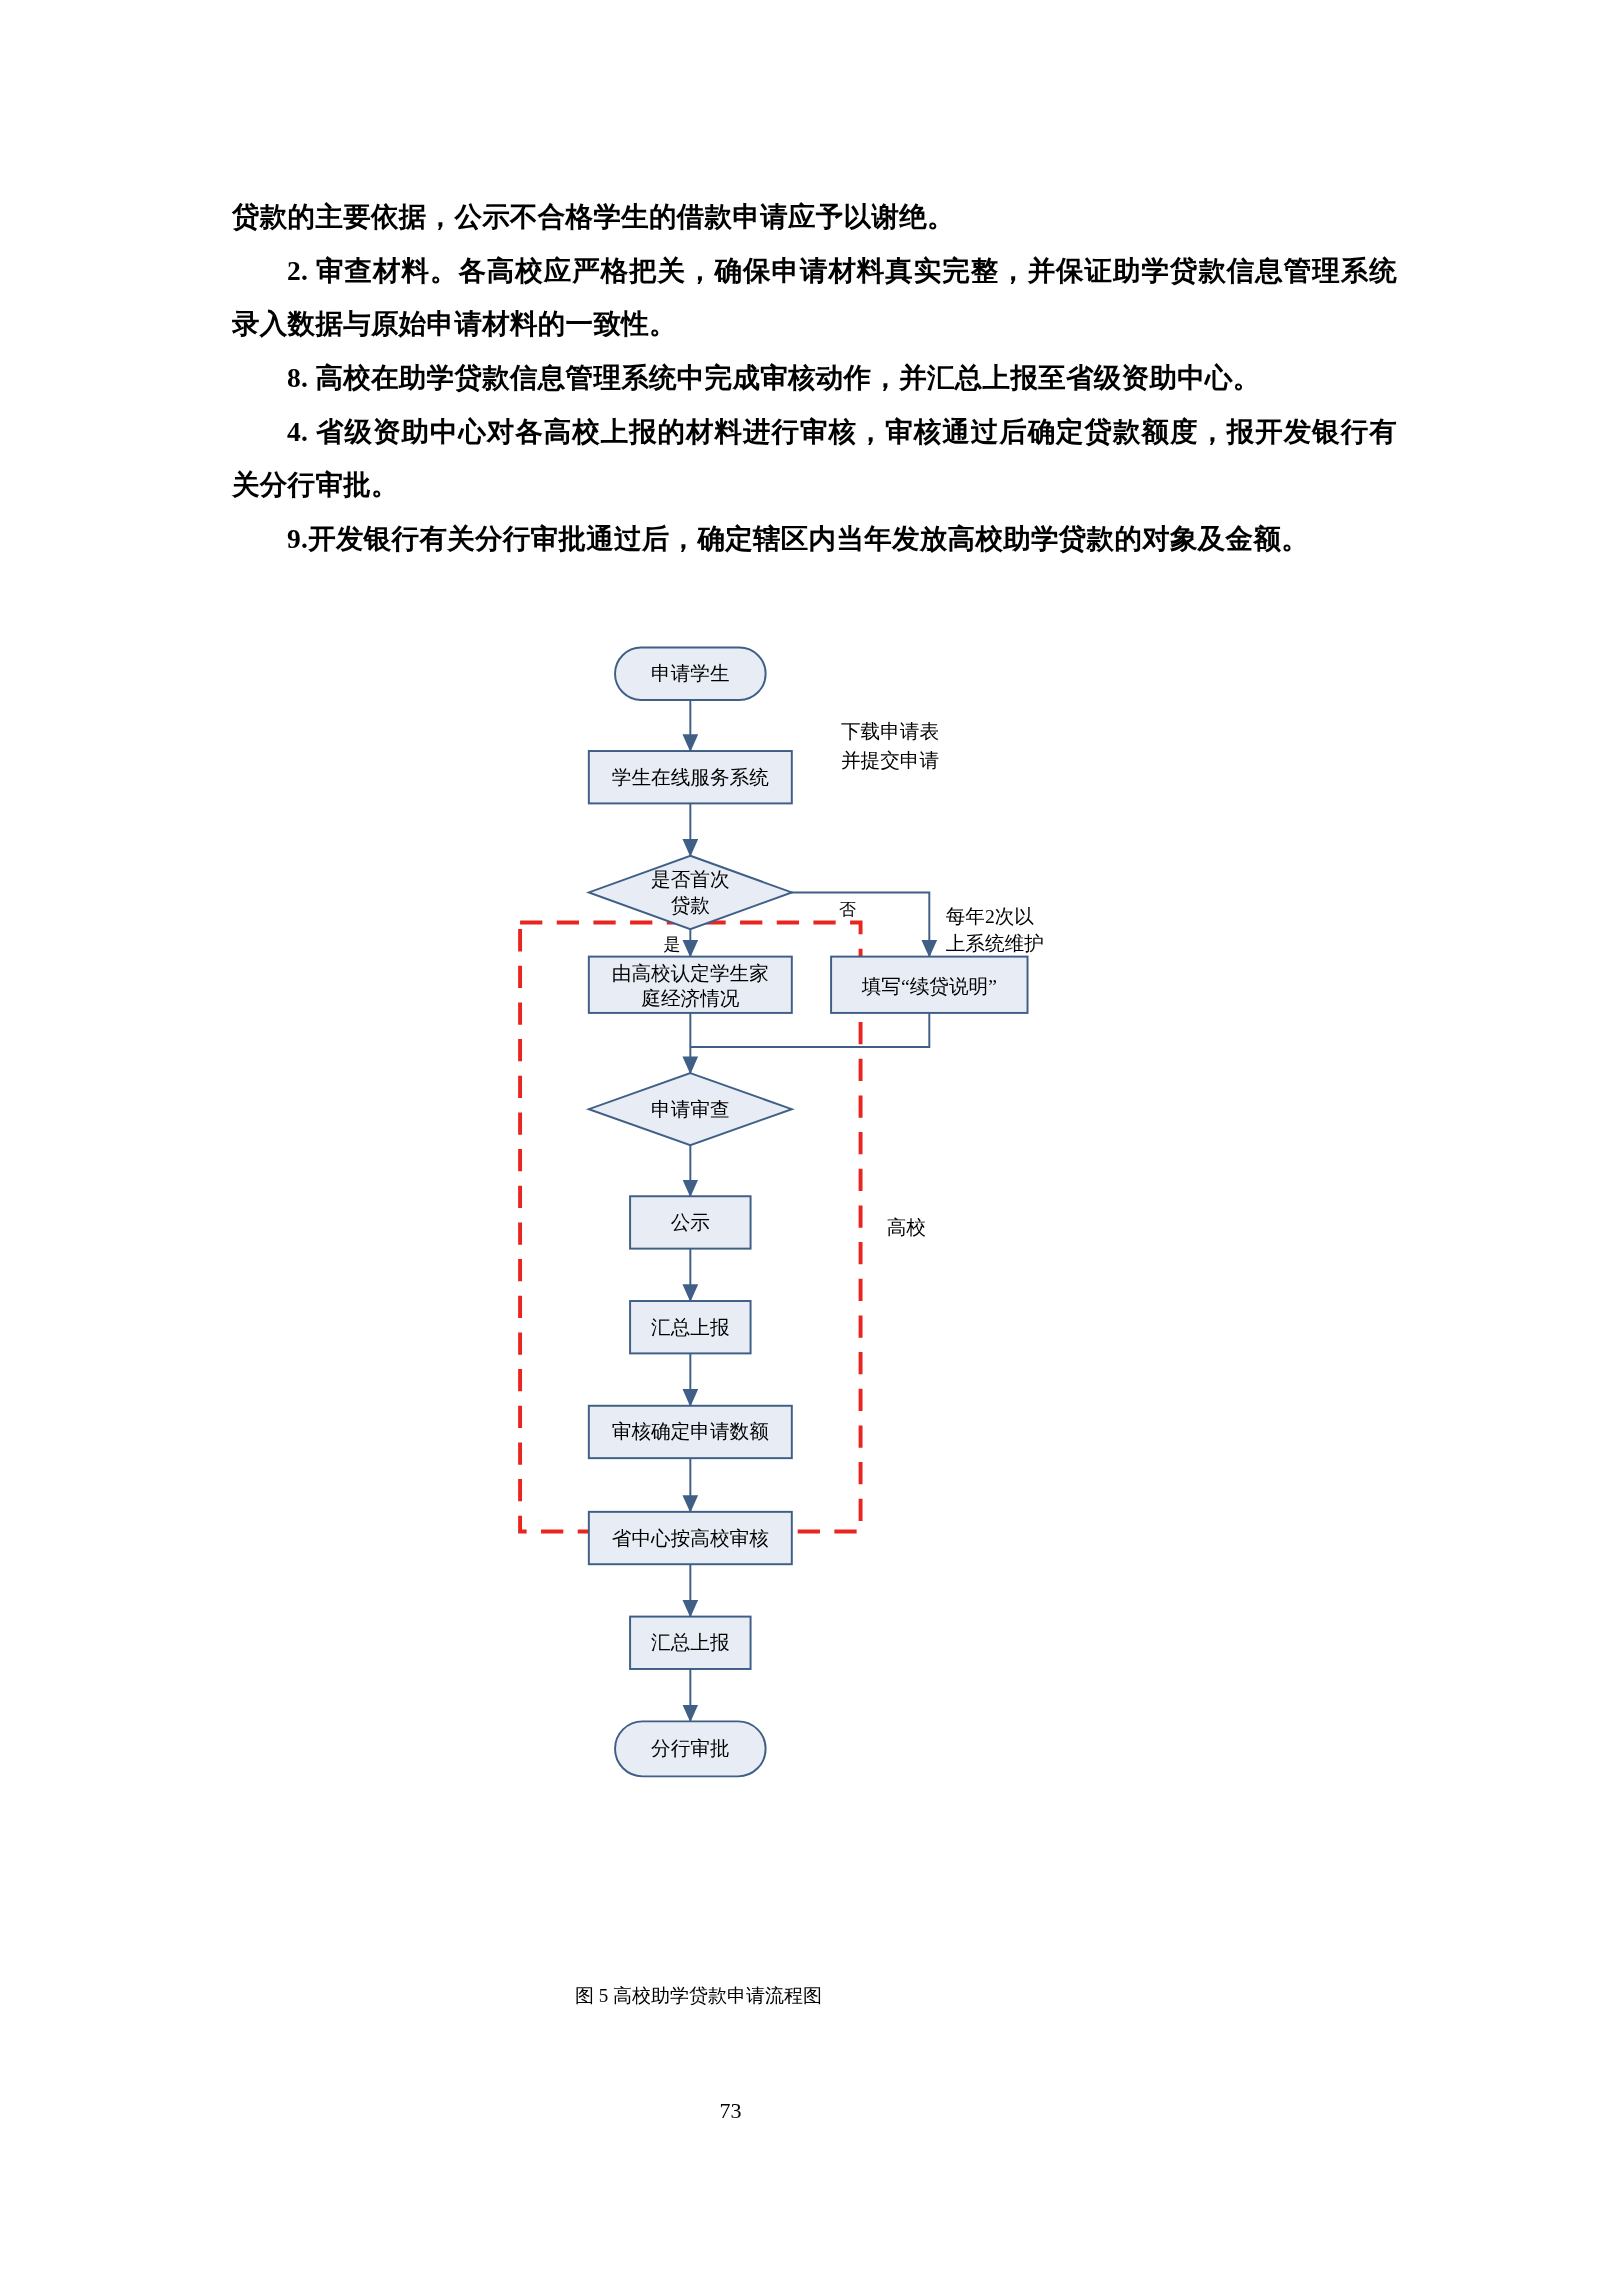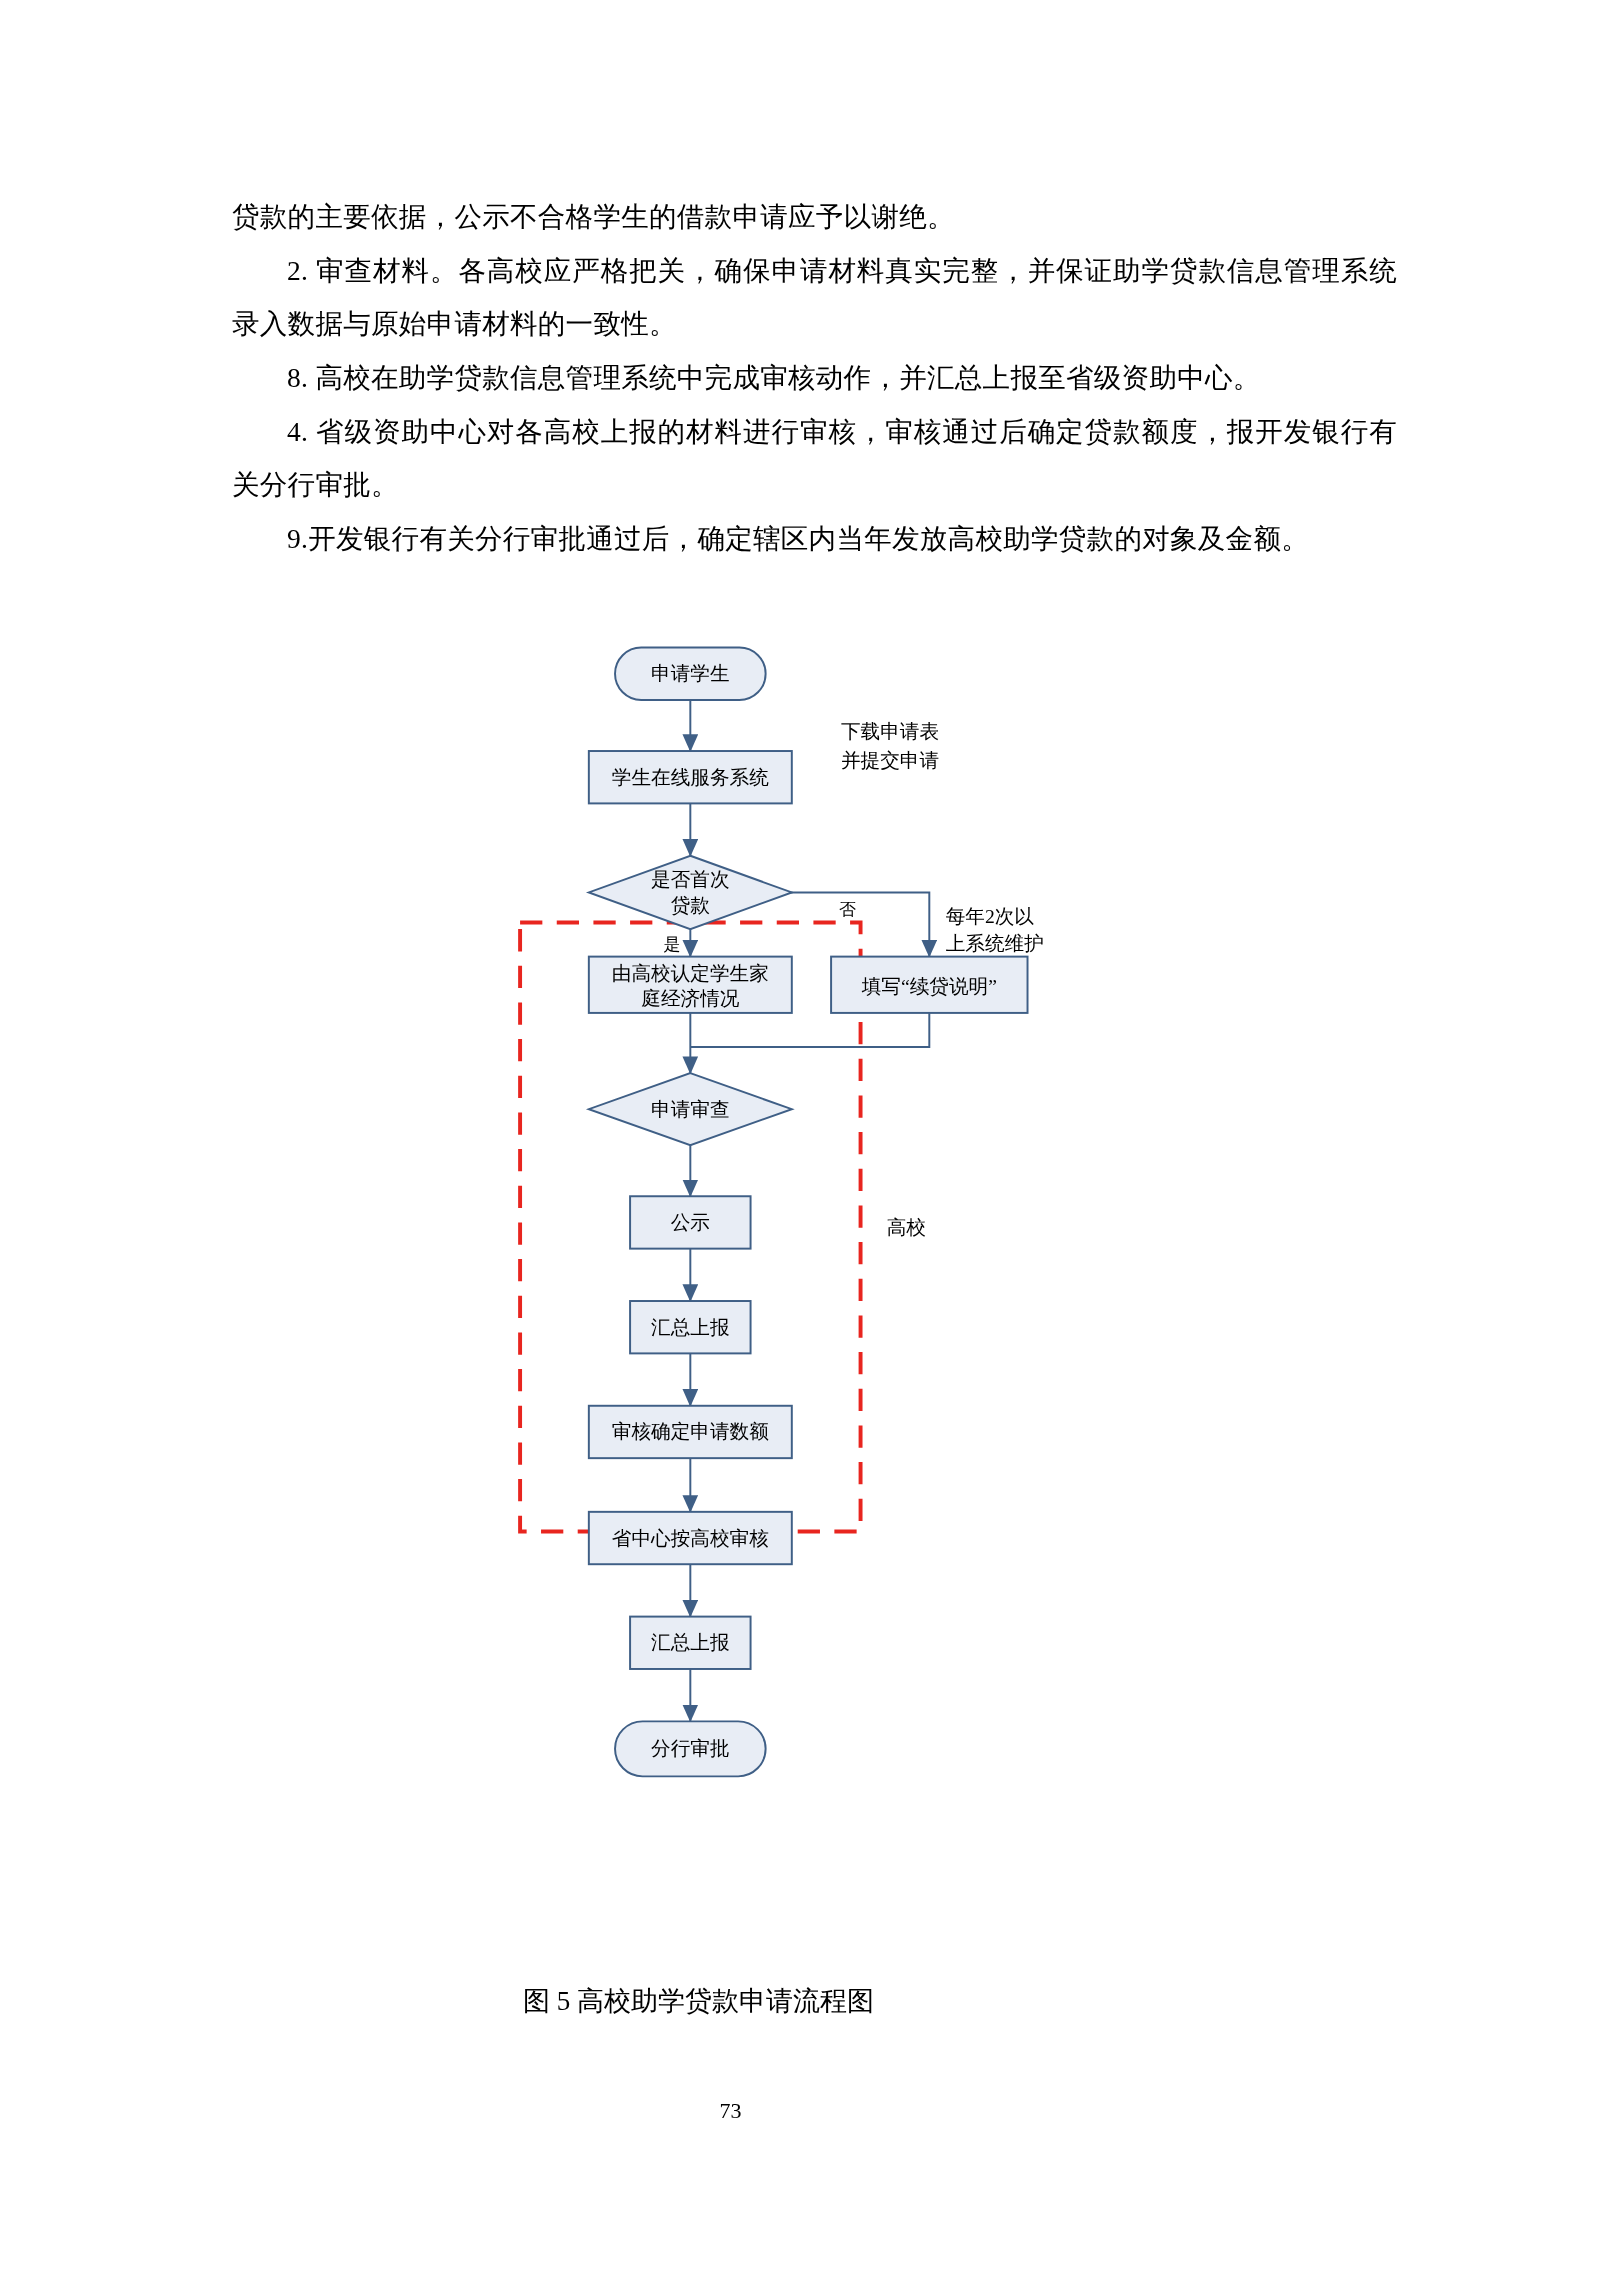--- a/index.html
+++ b/index.html
@@ -19,20 +19,21 @@
     position: absolute;
     top: 0; left: 0;
     width: 1623px;
     height: 2295px;
   }
   .text-block {
     position: absolute;
     left: 232px;
     top: 190px;
     width: 1165px;
+    font-weight: bold;
   }
   .para {
     font-size: 27.5px;
     line-height: 1.95;
     text-align: justify;
     margin: 0 0 0 0;
     letter-spacing: 0.3px;
   }
   .indent { text-indent: 55px; }
 
@@ -62,21 +63,21 @@
     font-size: 26px;
     fill: #000000;
   }
 
   .caption {
     position: absolute;
     left: 0;
     top: 1983px;
     width: 1397px;
     text-align: center;
-    font-size: 27px;
+    font-size: 19px;
   }
   .folio {
     position: absolute;
     left: 0;
     top: 2098px;
     width: 1461px;
     text-align: center;
     font-size: 22px;
   }
 </style>

